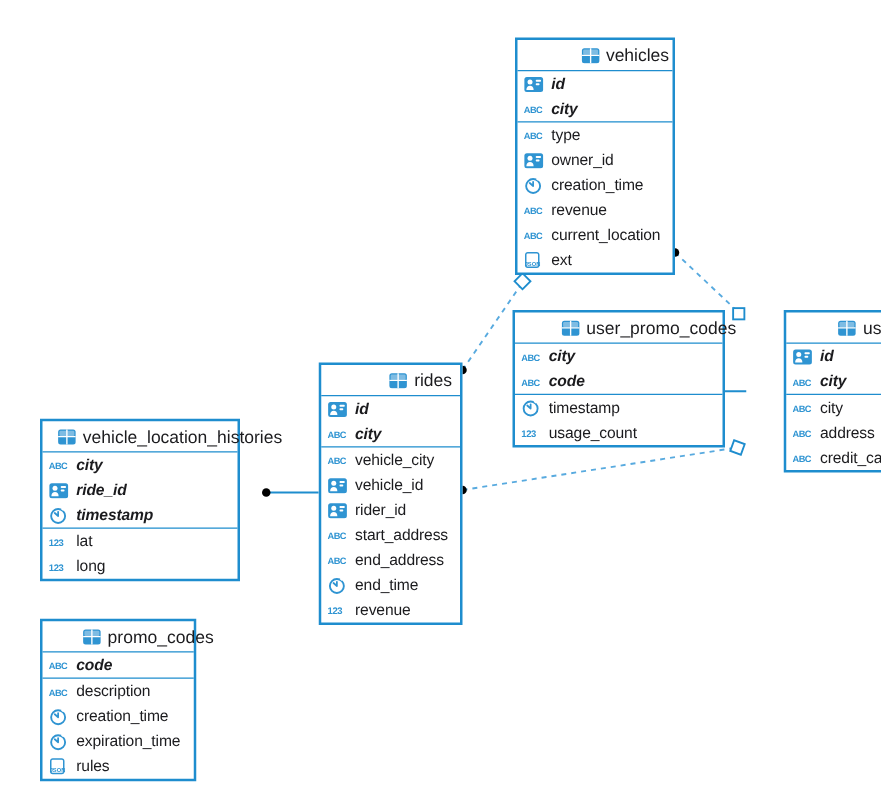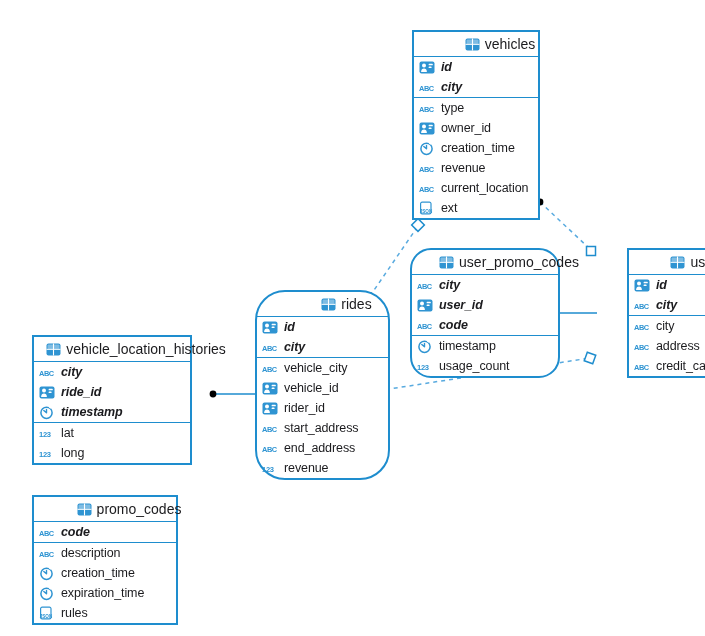--- a/index.html
+++ b/index.html
@@ -151,52 +151,40 @@
           <span class="ic">
             <svg width="15" height="15" viewBox="0 0 15 15">
               <path d="M3.2 1.2 h7.2 a1.6 1.6 0 0 1 1.6 1.6 v8.4 a1.6 1.6 0 0 1 -1.6 1.6 h-7.2 a1.6 1.6 0 0 1 -1.6 -1.6 v-8.4 a1.6 1.6 0 0 1 1.6 -1.6 z" fill="#fff" stroke="#2f94d2" stroke-width="1.2"></path>
               <text x="7" y="11.6" text-anchor="middle" font-family="Liberation Sans, sans-serif" font-size="4.6" font-weight="700" fill="#2f94d2">JSON</text>
             </svg>
           </span>
           <span class="lbl">ext</span>
         </div>
       </div>
     </div>
-    <div class="tbl" style="left: 410px; top: 248px; width: 150px; border-radius: 21px;">
+    <div class="tbl" style="left: 410px; top: 248px; width: 170px;">
       <div class="hd">
         <span class="ic" style="flex: 0 0 15px; width: 15px;">
           <svg width="15" height="13" viewBox="0 0 15 13">
             <rect x="0.5" y="0.5" width="14" height="12" rx="2" fill="#2f94d2"></rect>
             <rect x="1.5" y="1.5" width="12" height="4.2" rx="1" fill="rgba(255,255,255,0.38)"></rect>
             <line x1="0.5" y1="6.3" x2="14.5" y2="6.3" stroke="#fff" stroke-width="1.1"></line>
             <line x1="7.5" y1="0.5" x2="7.5" y2="12.5" stroke="#fff" stroke-width="1.1"></line>
           </svg>
         </span>
         <span>user_promo_codes</span>
       </div>
       <div class="sec primary">
         <div class="row">
           <span class="ic">
             <svg width="17" height="12" viewBox="0 0 17 12">
               <text x="0" y="9.5" font-family="Liberation Sans, sans-serif" font-size="7.4" font-weight="700" letter-spacing="-0.4" fill="#2f94d2">ABC</text>
             </svg>
           </span>
           <span class="lbl">city</span>
-        </div>
-        <div class="row">
-          <span class="ic">
-            <svg width="16" height="13" viewBox="0 0 16 13">
-              <rect x="0.5" y="0.5" width="15" height="12" rx="2" fill="#2f94d2"></rect>
-              <circle cx="5" cy="4.6" r="2" fill="#fff"></circle>
-              <path d="M2.1 11 c0-2.3 1.3-3.4 2.9-3.4 s2.9 1.1 2.9 3.4 z" fill="#fff"></path>
-              <rect x="9.6" y="2.8" width="4.2" height="1.5" rx="0.6" fill="#fff"></rect>
-              <rect x="9.6" y="5.6" width="3" height="1.5" rx="0.6" fill="#fff"></rect>
-            </svg>
-          </span>
-          <span class="lbl">user_id</span>
         </div>
         <div class="row">
           <span class="ic">
             <svg width="17" height="12" viewBox="0 0 17 12">
               <text x="0" y="9.5" font-family="Liberation Sans, sans-serif" font-size="7.4" font-weight="700" letter-spacing="-0.4" fill="#2f94d2">ABC</text>
             </svg>
           </span>
           <span class="lbl">code</span>
         </div>
       </div>
@@ -275,21 +263,21 @@
         <div class="row">
           <span class="ic">
             <svg width="17" height="12" viewBox="0 0 17 12">
               <text x="0" y="9.5" font-family="Liberation Sans, sans-serif" font-size="7.4" font-weight="700" letter-spacing="-0.4" fill="#2f94d2">ABC</text>
             </svg>
           </span>
           <span class="lbl">credit_card</span>
         </div>
       </div>
     </div>
-    <div class="tbl" style="left: 255px; top: 290px; width: 135px; border-radius: 30px;">
+    <div class="tbl" style="left: 255px; top: 290px; width: 115px;">
       <div class="hd">
         <span class="ic" style="flex: 0 0 15px; width: 15px;">
           <svg width="15" height="13" viewBox="0 0 15 13">
             <rect x="0.5" y="0.5" width="14" height="12" rx="2" fill="#2f94d2"></rect>
             <rect x="1.5" y="1.5" width="12" height="4.2" rx="1" fill="rgba(255,255,255,0.38)"></rect>
             <line x1="0.5" y1="6.3" x2="14.5" y2="6.3" stroke="#fff" stroke-width="1.1"></line>
             <line x1="7.5" y1="0.5" x2="7.5" y2="12.5" stroke="#fff" stroke-width="1.1"></line>
           </svg>
         </span>
         <span>rides</span>
@@ -357,20 +345,30 @@
           </span>
           <span class="lbl">start_address</span>
         </div>
         <div class="row">
           <span class="ic">
             <svg width="17" height="12" viewBox="0 0 17 12">
               <text x="0" y="9.5" font-family="Liberation Sans, sans-serif" font-size="7.4" font-weight="700" letter-spacing="-0.4" fill="#2f94d2">ABC</text>
             </svg>
           </span>
           <span class="lbl">end_address</span>
+        </div>
+        <div class="row">
+          <span class="ic">
+            <svg width="15" height="15" viewBox="0 0 15 15">
+              <circle cx="7.5" cy="7.8" r="5.6" fill="none" stroke="#2f94d2" stroke-width="1.5"></circle>
+              <path d="M7.5 7.8 L4.8 5.4 M7.5 7.8 L7.5 4.4" stroke="#2f94d2" stroke-width="1.4" stroke-linecap="round"></path>
+              <line x1="10.5" y1="1.6" x2="12.3" y2="3" stroke="#fff" stroke-width="2.2"></line>
+            </svg>
+          </span>
+          <span class="lbl">end_time</span>
         </div>
         <div class="row">
           <span class="ic">
             <svg width="16" height="12" viewBox="0 0 16 12">
               <text x="0" y="9.5" font-family="Liberation Sans, sans-serif" font-size="7.6" font-weight="600" letter-spacing="-0.3" fill="#2f94d2">123</text>
             </svg>
           </span>
           <span class="lbl">revenue</span>
         </div>
       </div>
@@ -431,21 +429,21 @@
         <div class="row">
           <span class="ic">
             <svg width="16" height="12" viewBox="0 0 16 12">
               <text x="0" y="9.5" font-family="Liberation Sans, sans-serif" font-size="7.6" font-weight="600" letter-spacing="-0.3" fill="#2f94d2">123</text>
             </svg>
           </span>
           <span class="lbl">long</span>
         </div>
       </div>
     </div>
-    <div class="tbl" style="left: 32px; top: 495px; width: 146px;">
+    <div class="tbl" style="left: 32px; top: 495px; width: 125px;">
       <div class="hd">
         <span class="ic" style="flex: 0 0 15px; width: 15px;">
           <svg width="15" height="13" viewBox="0 0 15 13">
             <rect x="0.5" y="0.5" width="14" height="12" rx="2" fill="#2f94d2"></rect>
             <rect x="1.5" y="1.5" width="12" height="4.2" rx="1" fill="rgba(255,255,255,0.38)"></rect>
             <line x1="0.5" y1="6.3" x2="14.5" y2="6.3" stroke="#fff" stroke-width="1.1"></line>
             <line x1="7.5" y1="0.5" x2="7.5" y2="12.5" stroke="#fff" stroke-width="1.1"></line>
           </svg>
         </span>
         <span>promo_codes</span>

